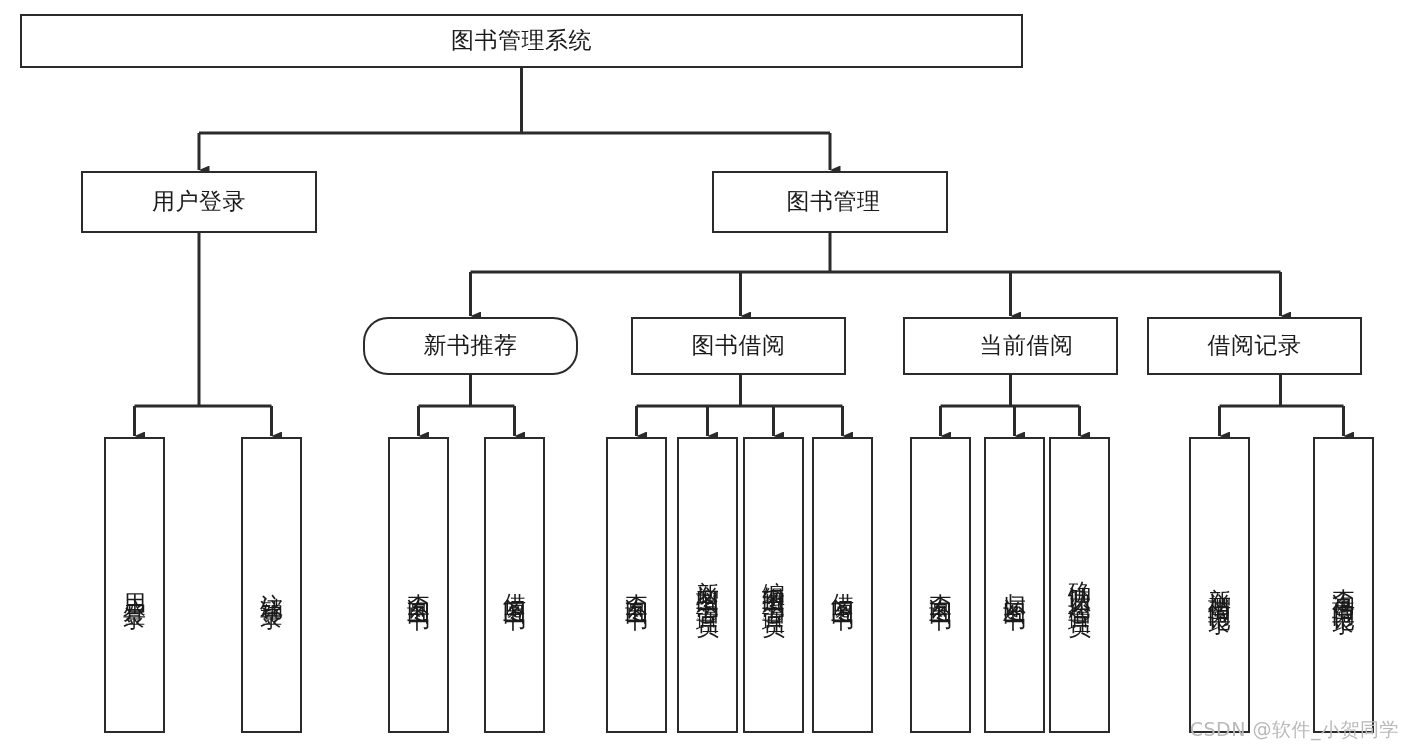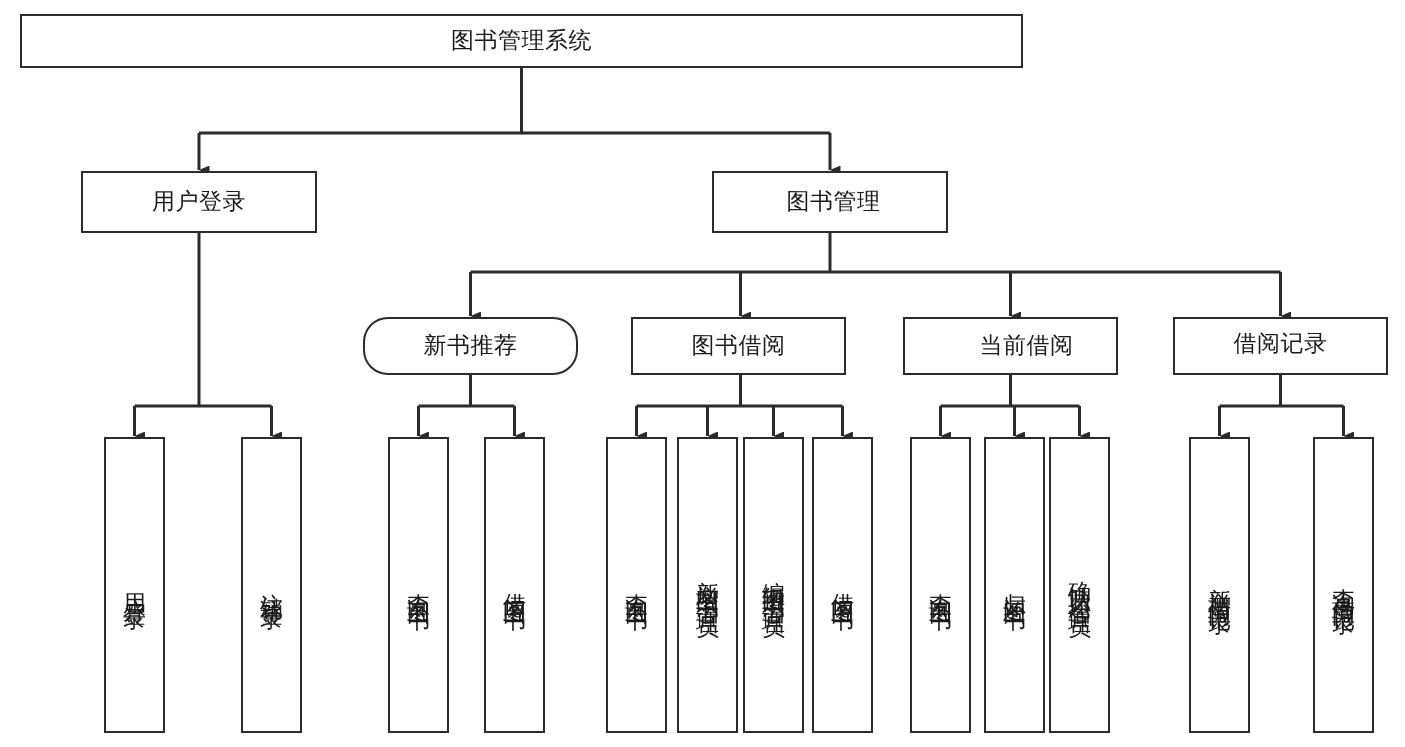--- a/index.html
+++ b/index.html
@@ -128,21 +128,21 @@
       </div>
       <div class="node-box" style="left: 363px; top: 317px; width: 215px; height: 58px; border-radius: 25px;">
         <span class="node-label-h">新书推荐</span>
       </div>
       <div class="node-box" style="left: 631px; top: 317px; width: 215px; height: 58px;">
         <span class="node-label-h">图书借阅</span>
       </div>
       <div class="node-box" style="left: 903px; top: 317px; width: 215px; height: 58px; padding-left: 32px;">
         <span class="node-label-h">当前借阅</span>
       </div>
-      <div class="node-box" style="left: 1173px; top: 317px; width: 215px; height: 58px; font-family: Liberation Mono, monospace;">
+      <div class="node-box" style="left: 1147px; top: 317px; width: 215px; height: 58px;">
         <span class="node-label-h">借阅记录</span>
       </div>
       <div class="node-box leaf" style="left: 104px; top: 437px; width: 61px; height: 296px;">
         <span class="node-label-v">用户登录</span>
       </div>
       <div class="node-box leaf" style="left: 241px; top: 437px; width: 61px; height: 296px;">
         <span class="node-label-v">注销登录</span>
       </div>
       <div class="node-box leaf" style="left: 388px; top: 437px; width: 61px; height: 296px;">
         <span class="node-label-v">查询图书</span>
@@ -172,13 +172,14 @@
         <span class="node-label-v">确认归还（管理员）</span>
       </div>
       <div class="node-box leaf" style="left: 1189px; top: 437px; width: 61px; height: 296px;">
         <span class="node-label-v">新增借阅记录</span>
       </div>
       <div class="node-box leaf" style="left: 1313px; top: 437px; width: 61px; height: 296px;">
         <span class="node-label-v">查询借阅记录</span>
       </div>
     </div>
 
+  <div class="watermark">CSDN @软件_小贺同学</div>
 </div>
 
 </body></html>

